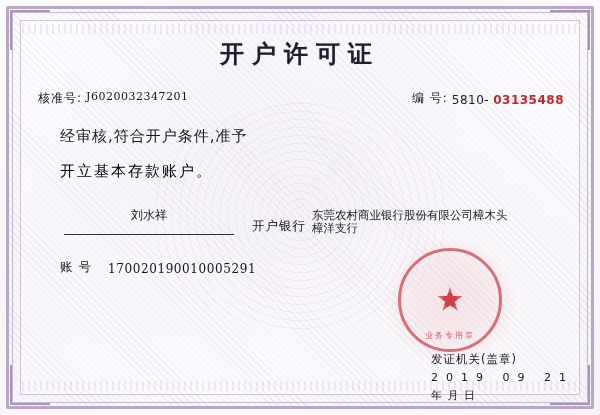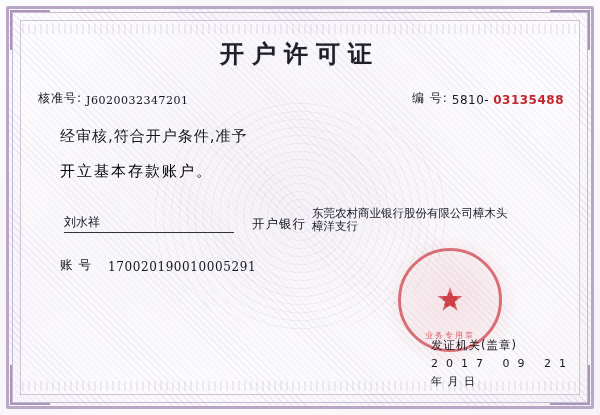--- a/index.html
+++ b/index.html
@@ -126,21 +126,21 @@
     font-family: "DejaVu Serif", "Liberation Serif", serif;
     color: #141420;
   }
 
   
   .row-approval {
     margin-top: 20px;
     justify-content: space-between;
     padding: 0 8px 0 10px;
   }
-  .approval-left { display: flex; align-items: flex-end; }
+  .approval-left { display: flex; }
   .approval-left .val { margin-left: 4px; font-size: 11px; letter-spacing: .5px; }
   .approval-right { display: flex; align-items: flex-end; }
   .approval-right .val { margin-left: 4px; font-size: 12px; letter-spacing: .5px; }
   .num-red { color: #c2272d; font-weight: bold; letter-spacing: .5px; }
 
   
   .row-sentence {
     margin-top: 20px;
     padding-left: 32px;
     font-size: 15px;
@@ -171,22 +171,23 @@
   
   .row-rep {
     margin-top: 26px;
     padding-left: 32px;
     align-items: flex-end;
     font-size: 12.5px;
   }
   .rep-blank {
     border-bottom: 1px solid #303038;
     width: 170px;
+    text-align: center;
     margin: 0 4px;
-    padding-bottom: 1px;
+    padding-bottom: 10px;
     font-size: 12px;
   }
   .bank-label { margin-left: 14px; letter-spacing: 1px; }
   .bank-value {
     margin-left: 6px;
     font-size: 11.5px;
     line-height: 13px;
     max-width: 200px;
     white-space: normal;
     text-align: left;
@@ -203,21 +204,21 @@
     border-bottom: none;
     margin-left: 16px;
     font-size: 12px;
     letter-spacing: .6px;
   }
 
   
   .issue-block {
     position: absolute;
     right: 26px;
-    bottom: 26px;
+    bottom: 12px;
     text-align: left;
     font-size: 11.5px;
     color: #17171f;
     letter-spacing: 1px;
   }
   .issue-date {
     margin-top: 4px;
     font-size: 11px;
     letter-spacing: 1px;
     display: flex;
@@ -338,21 +339,21 @@
 
   <div class="seal-smear"></div>
   <div class="seal">
     <div class="seal-text-bottom">业务专用章</div>
   </div>
 
   <div class="issue-block">
     <div>发证机关(盖章)</div>
     <div class="issue-date">
       <span class="date-nums">
-        <span>2017</span>
+        <span>2019</span>
         <span>09</span>
         <span>21</span>
       </span>
     </div>
     <div class="issue-date">
       <span class="unit">年   月   日</span>
     </div>
   </div>
 
 </div>

